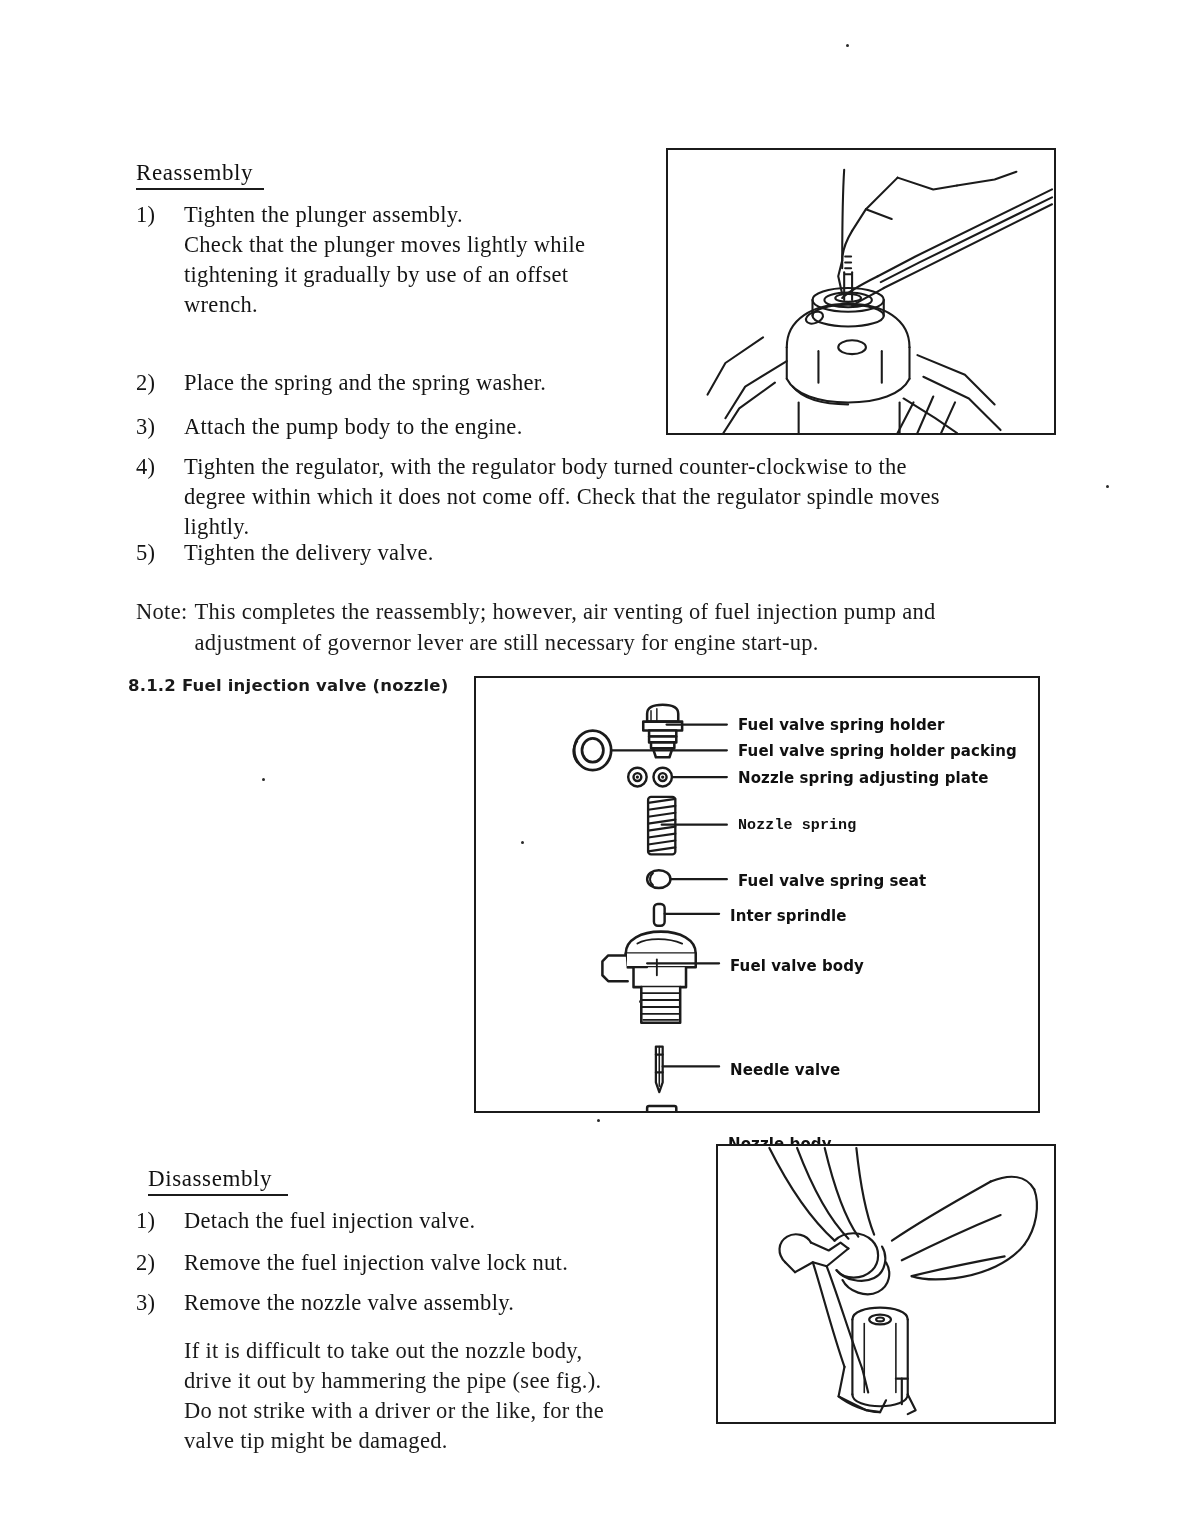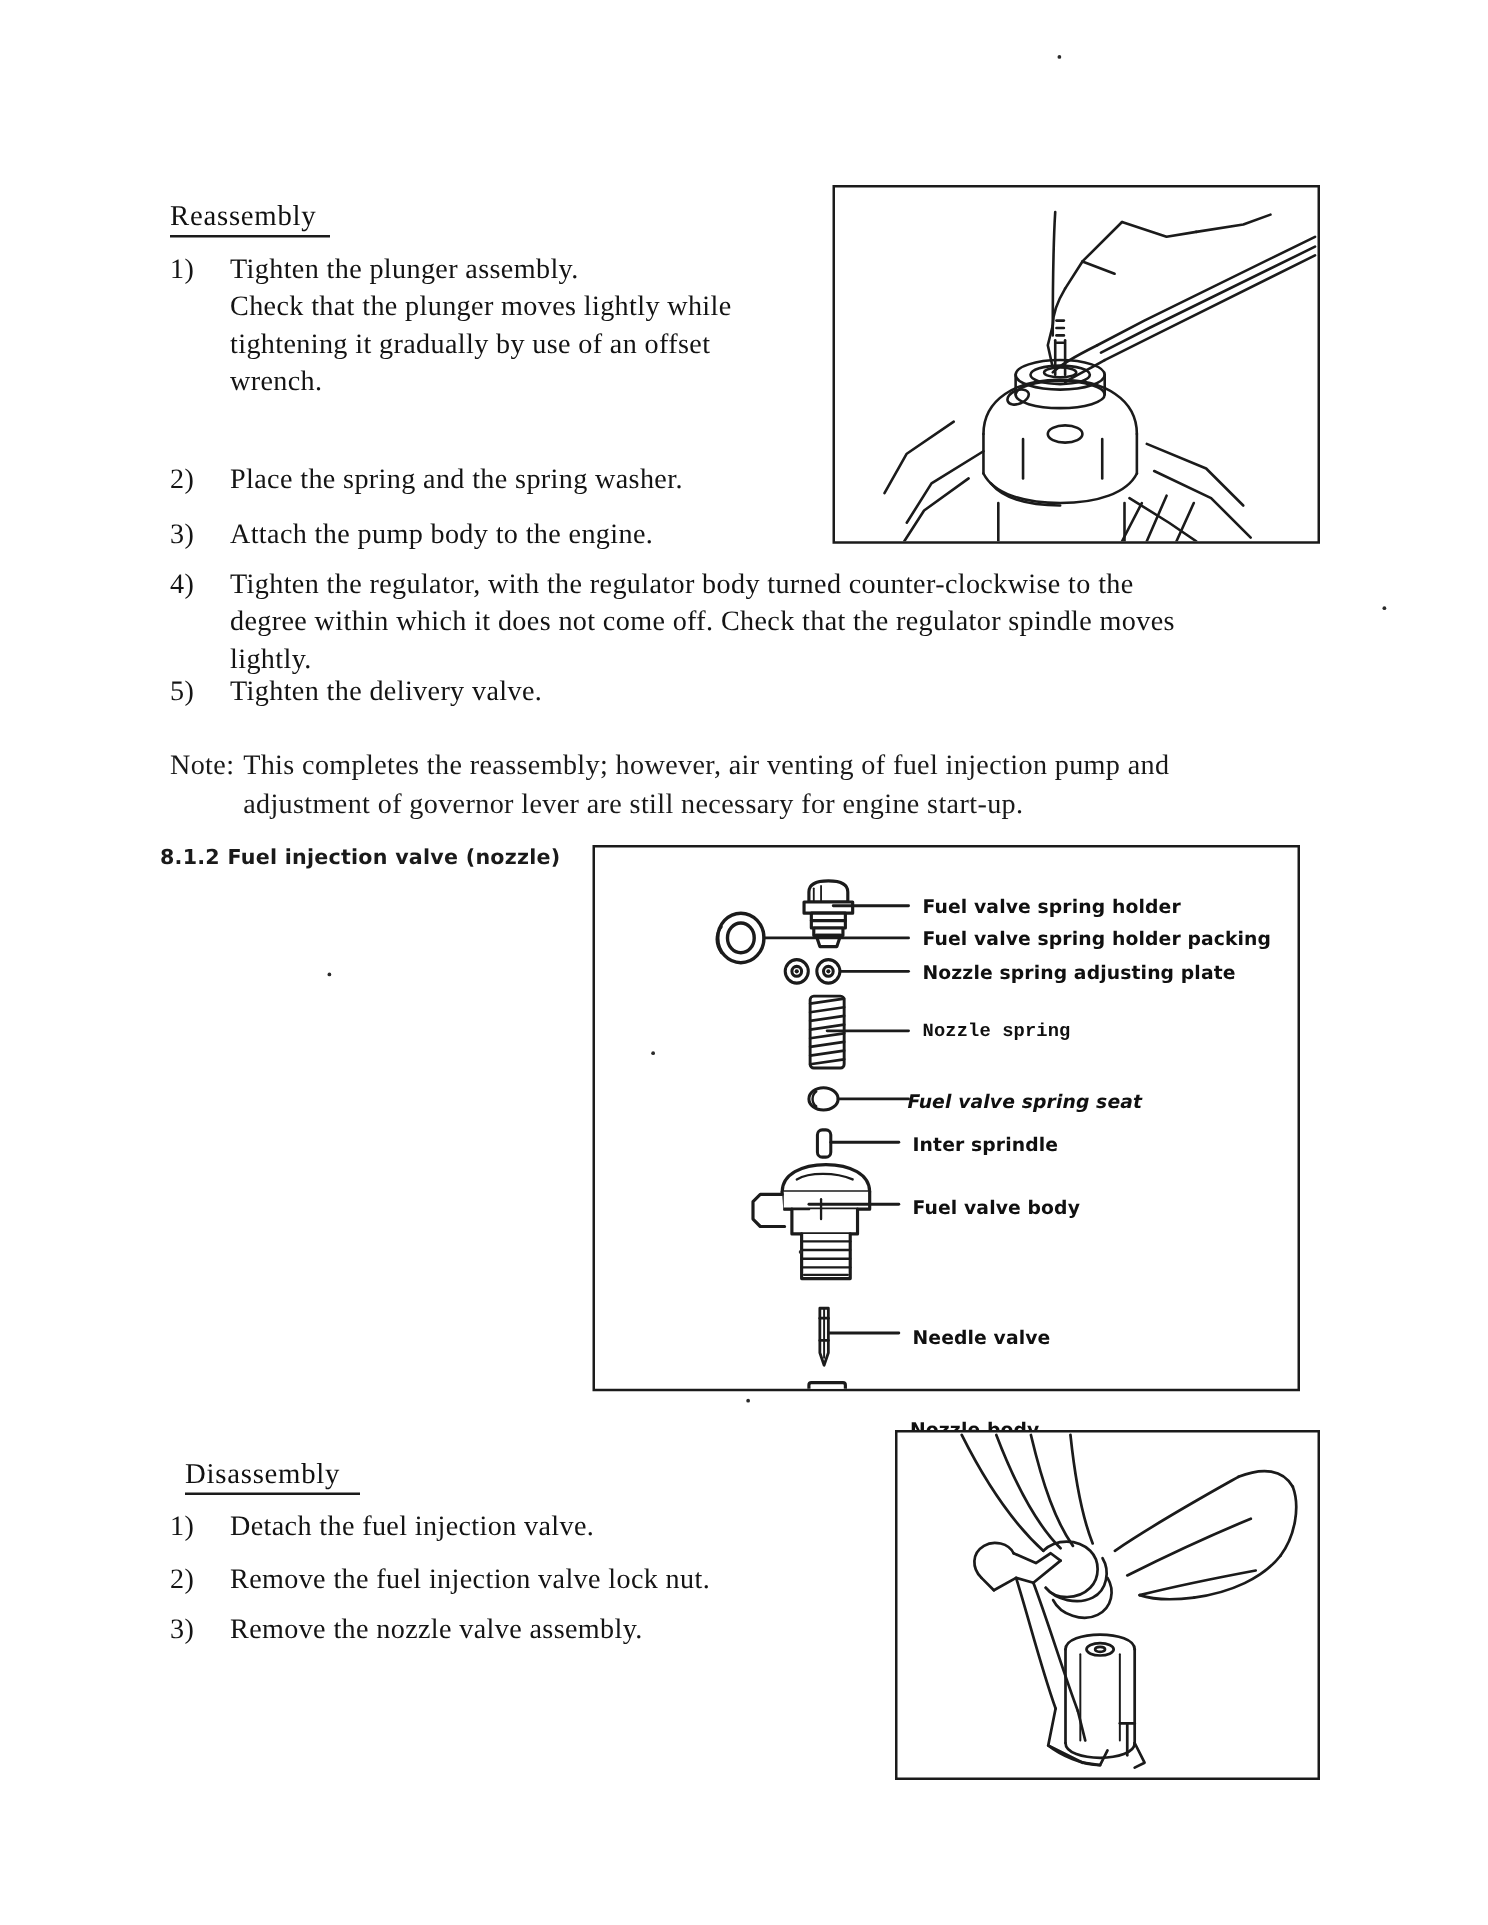--- a/index.html
+++ b/index.html
@@ -367,21 +367,21 @@
           <path d="M192 466 L248 466"></path>
           <path d="M190 550 L248 550"></path>
         </g>
       </g>
     </svg>
 
     <span class="callout" style="left:262px; top:38px;">Fuel valve spring holder</span>
     <span class="callout" style="left:262px; top:64px;">Fuel valve spring holder packing</span>
     <span class="callout" style="left:262px; top:91px;">Nozzle spring adjusting plate</span>
     <span class="callout" style="left:262px; top:139px;font-family:Liberation Mono, monospace;">Nozzle spring</span>
-    <span class="callout" style="left:250px; top:194px;font-style:italic;">Fuel valve spring seat</span>
+    <span class="callout" style="left:262px; top:194px;">Fuel valve spring seat</span>
     <span class="callout" style="left:254px; top:229px;">Inter sprindle</span>
     <span class="callout" style="left:254px; top:279px;">Fuel valve body</span>
     <span class="callout" style="left:254px; top:383px;">Needle valve</span>
     <span class="callout" style="left:252px; top:457px;">Nozzle body</span>
     <span class="callout" style="left:252px; top:541px;">Fuel valve look nut</span>
   </div>
 
   <div class="heading" style="left:148px; top:1166px;">
     <span>Disassembly</span>
     <span class="rule" style="width:140px;"></span>
@@ -395,20 +395,24 @@
   <div class="step" style="left:136px; top:1248px; width:520px;">
     <span class="step-num">2)</span>
     <span class="step-body">Remove the fuel injection valve lock nut.</span>
   </div>
 
   <div class="step" style="left:136px; top:1288px; width:520px;">
     <span class="step-num">3)</span>
     <span class="step-body">Remove the nozzle valve assembly.</span>
   </div>
 
+  <div class="para" style="left:184px; top:1336px; width:520px;">If it is difficult to take out the nozzle body,
+drive it out by hammering the pipe (see fig.).
+Do not strike with a driver or the like, for the
+valve tip might be damaged.</div>
 
   <div class="figure-frame" style="left:716px; top:1144px; width:340px; height:280px;">
     <svg class="fig-svg" viewBox="0 0 340 280" preserveAspectRatio="none">
       <g fill="none" stroke="#1b1b1b" stroke-width="2.2" stroke-linecap="round" stroke-linejoin="round">
 
         <path d="M52 2 C74 46 96 76 118 96"></path>
         <path d="M80 2 C96 44 112 74 132 94"></path>
         <path d="M108 2 C118 44 128 72 142 92"></path>
         <path d="M140 2 C144 40 150 70 158 90"></path>
 

